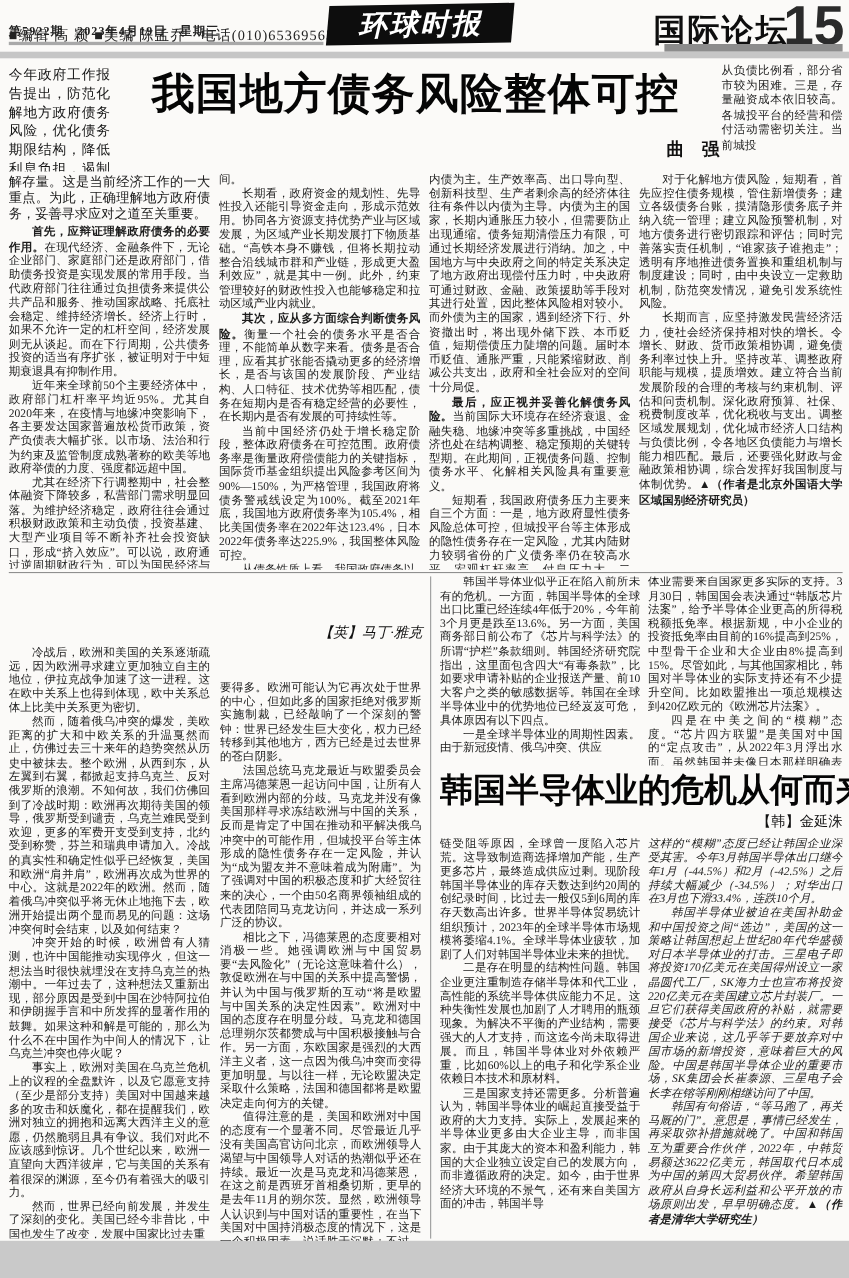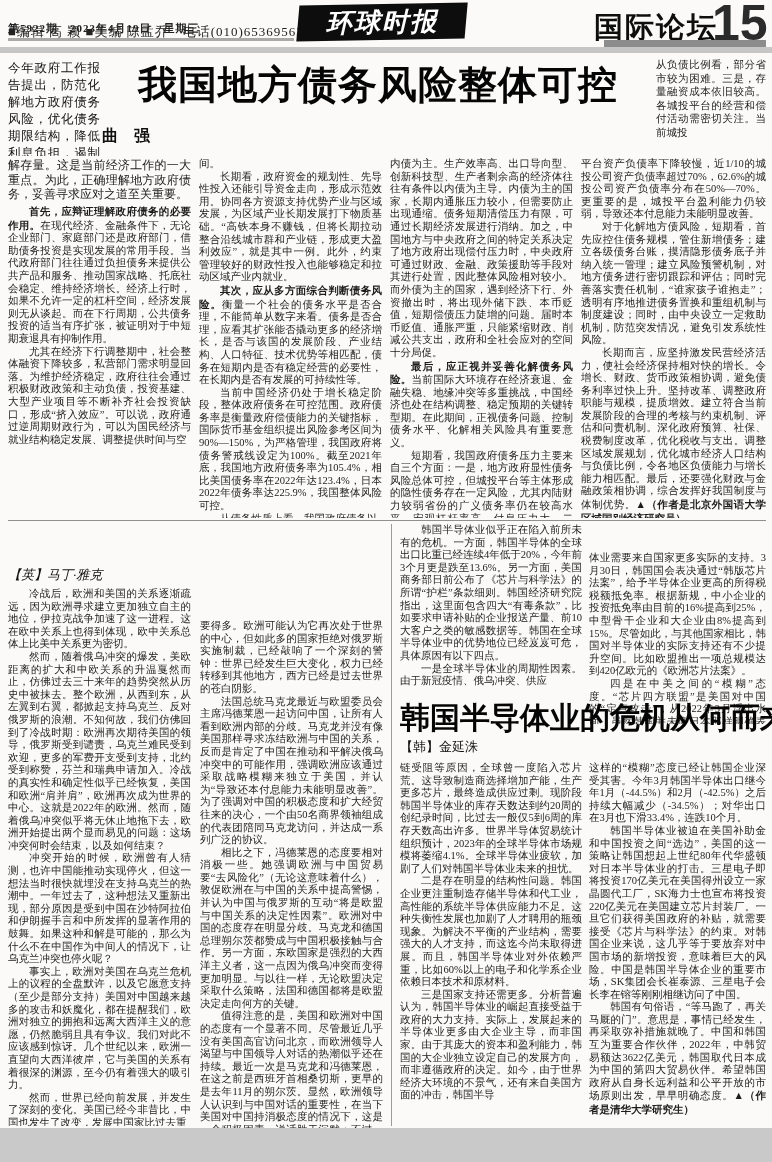--- a/index.html
+++ b/index.html
@@ -14,21 +14,21 @@
             transform:skewX(-6deg) rotate(-1deg);}
   .masthead span{font-family:"DejaVu Serif",serif;font-style:italic;font-weight:bold;font-size:26px;
                  transform:skewX(6deg);letter-spacing:2px;}
   .section-title{font-family:"Liberation Sans","DejaVu Sans",sans-serif;font-weight:bold;font-size:29px;letter-spacing:2px;color:#0e0e0e;}
   .page-number{font-family:"Liberation Sans",sans-serif;font-weight:bold;font-size:50px;color:#2b2b2b;}
   .bar-dark{background:#8c8c8c;}
   .bar-light{background:#c6c6c6;}
   
   .headline{font-family:"Liberation Sans","DejaVu Sans",sans-serif;font-weight:bold;color:#050505;
             text-align:center;white-space:nowrap;}
-  .byline{text-align:left;font-weight:bold;color:#111;}
+  .byline{text-align:right;font-weight:bold;color:#111;}
   .coltext{font-size:10.5px;line-height:12.6px;text-align:justify;overflow:hidden;color:#1c1c1c;}
   .coltext .para{margin:0;text-indent:2em;}
   .coltext .para.cont{text-indent:0;}
   .coltext b{font-family:"Liberation Sans",sans-serif;font-weight:bold;}
   .intro{font-size:12.5px;line-height:17px;text-align:justify;color:#141414;}
   .intro-cont{font-size:12px;line-height:14.6px;text-align:justify;}
   .vrule{background:#9a9a9a;width:1px;}
   .hrule{background:#8f8f8f;height:1px;}
   .footer-band{background:#c9c9c9;}
 </style>
@@ -56,76 +56,76 @@
   <div class="abs byline" style="left:102px;top:126px;width:552px;font-size:16px;">曲　强</div>
 
   <div class="abs coltext" style="left:656px;top:58px;width:110px;height:98px;font-size:10.5px;line-height:13.6px;">
       <p class="para cont">从负债比例看，部分省市较为困难。三是，存量融资成本依旧较高。各城投平台的经营和偿付活动需密切关注。当前城投</p>
     </div>
 
   <div class="abs intro-cont" style="left:8px;top:158px;width:183px;height:46px;overflow:hidden;">解存量。这是当前经济工作的一大重点。为此，正确理解地方政府债务，妥善寻求应对之道至关重要。</div>
 
   <div class="abs coltext" style="left:8px;top:205px;width:183px;height:312px;">
       <p class="para"><b>首先，应辩证理解政府债务的必要作用。</b>在现代经济、金融条件下，无论企业部门、家庭部门还是政府部门，借助债务投资是实现发展的常用手段。当代政府部门往往通过负担债务来提供公共产品和服务、推动国家战略、托底社会稳定、维持经济增长。经济上行时，如果不允许一定的杠杆空间，经济发展则无从谈起。而在下行周期，公共债务投资的适当有序扩张，被证明对于中短期衰退具有抑制作用。</p>
+      <p class="para">近年来全球前50个主要经济体中，政府部门杠杆率平均近95%。尤其自2020年来，在疫情与地缘冲突影响下，各主要发达国家普遍放松货币政策，资产负债表大幅扩张。以市场、法治和行为约束及监管制度成熟著称的欧美等地政府举债的力度、强度都远超中国。</p>
       <p class="para">尤其在经济下行调整期中，社会整体融资下降较多，私营部门需求明显回落。为维护经济稳定，政府往往会通过积极财政政策和主动负债，投资基建、大型产业项目等不断补齐社会投资缺口，形成“挤入效应”。可以说，政府通过逆周期财政行为，可以为国民经济与就业结构稳定发展、调整提供时间与空</p>
     </div>
   <div class="abs coltext" style="left:199px;top:158px;width:183px;height:360px;">
       <p class="para cont">间。</p>
       <p class="para">长期看，政府资金的规划性、先导性投入还能引导资金走向，形成示范效用。协同各方资源支持优势产业与区域发展，为区域产业长期发展打下物质基础。“高铁本身不赚钱，但将长期拉动整合沿线城市群和产业链，形成更大盈利效应”，就是其中一例。此外，约束管理较好的财政性投入也能够稳定和拉动区域产业内就业。</p>
       <p class="para"><b>其次，应从多方面综合判断债务风险。</b>衡量一个社会的债务水平是否合理，不能简单从数字来看。债务是否合理，应看其扩张能否撬动更多的经济增长，是否与该国的发展阶段、产业结构、人口特征、技术优势等相匹配，债务在短期内是否有稳定经营的必要性，在长期内是否有发展的可持续性等。</p>
       <p class="para">当前中国经济仍处于增长稳定阶段，整体政府债务在可控范围。政府债务率是衡量政府偿债能力的关键指标，国际货币基金组织提出风险参考区间为90%—150%，为严格管理，我国政府将债务警戒线设定为100%。截至2021年底，我国地方政府债务率为105.4%，相比美国债务率在2022年达123.4%，日本2022年债务率达225.9%，我国整体风险可控。</p>
       <p class="para">从债务性质上看，我国政府债务以</p>
     </div>
   <div class="abs coltext" style="left:390px;top:158px;width:183px;height:360px;">
       <p class="para cont">内债为主。生产效率高、出口导向型、创新科技型、生产者剩余高的经济体往往有条件以内债为主导。内债为主的国家，长期内通胀压力较小，但需要防止出现通缩。债务短期清偿压力有限，可通过长期经济发展进行消纳。加之，中国地方与中央政府之间的特定关系决定了地方政府出现偿付压力时，中央政府可通过财政、金融、政策援助等手段对其进行处置，因此整体风险相对较小。而外债为主的国家，遇到经济下行、外资撤出时，将出现外储下跌、本币贬值，短期偿债压力陡增的问题。届时本币贬值、通胀严重，只能紧缩财政、削减公共支出，政府和全社会应对的空间十分局促。</p>
       <p class="para"><b>最后，应正视并妥善化解债务风险。</b>当前国际大环境存在经济衰退、金融失稳、地缘冲突等多重挑战，中国经济也处在结构调整、稳定预期的关键转型期。在此期间，正视债务问题、控制债务水平、化解相关风险具有重要意义。</p>
       <p class="para">短期看，我国政府债务压力主要来自三个方面：一是，地方政府显性债务风险总体可控，但城投平台等主体形成的隐性债务存在一定风险，尤其内陆财力较弱省份的广义债务率仍在较高水平，宏观杠杆率高、付息压力大。二是，结构不平衡，不同区域差别较大。</p>
     </div>
   <div class="abs coltext" style="left:581px;top:158px;width:185px;height:360px;">
-      <p class="para cont">平台资产负债率下降较慢，近1/10的城投公司资产负债率超过70%，62.6%的城投公司资产负债率分布在50%—70%。更重要的是，城投平台盈利能力仍较弱，导致还本付息能力未能明显改善。</p>
       <p class="para">对于化解地方债风险，短期看，首先应控住债务规模，管住新增债务；建立各级债务台账，摸清隐形债务底子并纳入统一管理；建立风险预警机制，对地方债务进行密切跟踪和评估；同时完善落实责任机制，“谁家孩子谁抱走”；透明有序地推进债务置换和重组机制与制度建设；同时，由中央设立一定救助机制，防范突发情况，避免引发系统性风险。</p>
       <p class="para">长期而言，应坚持激发民营经济活力，使社会经济保持相对快的增长。令增长、财政、货币政策相协调，避免债务利率过快上升。坚持改革、调整政府职能与规模，提质增效。建立符合当前发展阶段的合理的考核与约束机制、评估和问责机制。深化政府预算、社保、税费制度改革，优化税收与支出。调整区域发展规划，优化城市经济人口结构与负债比例，令各地区负债能力与增长能力相匹配。最后，还要强化财政与金融政策相协调，综合发挥好我国制度与体制优势。▲<b>（作者是北京外国语大学区域国别经济研究员）</b></p>
     </div>
 
   <div class="abs hrule" style="left:8px;top:520px;width:758px;"></div>
 
   <div class="abs byline" style="left:8px;top:566px;width:376px;font-size:13px;font-weight:normal;font-style:italic;">【英】马丁·雅克</div>
   <div class="abs coltext" style="left:8px;top:588px;width:183px;height:538px;">
       <p class="para">冷战后，欧洲和美国的关系逐渐疏远，因为欧洲寻求建立更加独立自主的地位，伊拉克战争加速了这一进程。这在欧中关系上也得到体现，欧中关系总体上比美中关系更为密切。</p>
       <p class="para">然而，随着俄乌冲突的爆发，美欧距离的扩大和中欧关系的升温戛然而止，仿佛过去三十来年的趋势突然从历史中被抹去。整个欧洲，从西到东，从左翼到右翼，都掀起支持乌克兰、反对俄罗斯的浪潮。不知何故，我们仿佛回到了冷战时期：欧洲再次期待美国的领导，俄罗斯受到谴责，乌克兰难民受到欢迎，更多的军费开支受到支持，北约受到称赞，芬兰和瑞典申请加入。冷战的真实性和确定性似乎已经恢复，美国和欧洲“肩并肩”，欧洲再次成为世界的中心。这就是2022年的欧洲。然而，随着俄乌冲突似乎将无休止地拖下去，欧洲开始提出两个显而易见的问题：这场冲突何时会结束，以及如何结束？</p>
       <p class="para">冲突开始的时候，欧洲曾有人猜测，也许中国能推动实现停火，但这一想法当时很快就埋没在支持乌克兰的热潮中。一年过去了，这种想法又重新出现，部分原因是受到中国在沙特阿拉伯和伊朗握手言和中所发挥的显著作用的鼓舞。如果这种和解是可能的，那么为什么不在中国作为中间人的情况下，让乌克兰冲突也停火呢？</p>
       <p class="para">事实上，欧洲对美国在乌克兰危机上的议程的全盘默许，以及它愿意支持（至少是部分支持）美国对中国越来越多的攻击和妖魔化，都在提醒我们，欧洲对独立的拥抱和远离大西洋主义的意愿，仍然脆弱且具有争议。我们对此不应该感到惊讶。几个世纪以来，欧洲一直望向大西洋彼岸，它与美国的关系有着很深的渊源，至今仍有着强大的吸引力。</p>
       <p class="para">然而，世界已经向前发展，并发生了深刻的变化。美国已经今非昔比，中国也发生了改变，发展中国家比过去重</p>
     </div>
   <div class="abs coltext" style="left:200px;top:620px;width:183px;height:538px;">
       <p class="para cont">要得多。欧洲可能认为它再次处于世界的中心，但如此多的国家拒绝对俄罗斯实施制裁，已经敲响了一个深刻的警钟：世界已经发生巨大变化，权力已经转移到其他地方，西方已经是过去世界的苍白阴影。</p>
-      <p class="para">法国总统马克龙最近与欧盟委员会主席冯德莱恩一起访问中国，让所有人看到欧洲内部的分歧。马克龙并没有像美国那样寻求冻结欧洲与中国的关系，反而是肯定了中国在推动和平解决俄乌冲突中的可能作用，强调欧洲应该通过采取战略模糊来独立于美国，并认为“导致还本付息能力未能明显改善”。为了强调对中国的积极态度和扩大经贸往来的决心，一个由50名商界领袖组成的代表团陪同马克龙访问，并达成一系列广泛的协议。</p>
+      <p class="para">法国总统马克龙最近与欧盟委员会主席冯德莱恩一起访问中国，让所有人看到欧洲内部的分歧。马克龙并没有像美国那样寻求冻结欧洲与中国的关系，反而是肯定了中国在推动和平解决俄乌冲突中的可能作用，但城投平台等主体形成的隐性债务存在一定风险，并认为“成为盟友并不意味着成为附庸”。为了强调对中国的积极态度和扩大经贸往来的决心，一个由50名商界领袖组成的代表团陪同马克龙访问，并达成一系列广泛的协议。</p>
       <p class="para">相比之下，冯德莱恩的态度要相对消极一些。她强调欧洲与中国贸易要“去风险化”（无论这意味着什么），敦促欧洲在与中国的关系中提高警惕，并认为中国与俄罗斯的互动“将是欧盟与中国关系的决定性因素”。欧洲对中国的态度存在明显分歧。马克龙和德国总理朔尔茨都赞成与中国积极接触与合作。另一方面，东欧国家是强烈的大西洋主义者，这一点因为俄乌冲突而变得更加明显。与以往一样，无论欧盟决定采取什么策略，法国和德国都将是欧盟决定走向何方的关键。</p>
       <p class="para">值得注意的是，美国和欧洲对中国的态度有一个显著不同。尽管最近几乎没有美国高官访问北京，而欧洲领导人渴望与中国领导人对话的热潮似乎还在持续。最近一次是马克龙和冯德莱恩，在这之前是西班牙首相桑切斯，更早的是去年11月的朔尔茨。显然，欧洲领导人认识到与中国对话的重要性，在当下美国对中国持消极态度的情况下，这是一个积极因素。说话胜于沉默；不过，用孔子的话来说，行动胜于言语。▲<b>（作者是英国剑桥大学高级研究员）</b></p>
     </div>
 
   <div class="abs vrule" style="left:391px;top:524px;height:602px;"></div>
 
   <div class="abs coltext" style="left:400px;top:524px;width:182px;height:172px;">
       <p class="para">韩国半导体业似乎正在陷入前所未有的危机。一方面，韩国半导体的全球出口比重已经连续4年低于20%，今年前3个月更是跌至13.6%。另一方面，美国商务部日前公布了《芯片与科学法》的所谓“护栏”条款细则。韩国经济研究院指出，这里面包含四大“有毒条款”，比如要求申请补贴的企业报送产量、前10大客户之类的敏感数据等。韩国在全球半导体业中的优势地位已经岌岌可危，具体原因有以下四点。</p>
       <p class="para">一是全球半导体业的周期性因素。由于新冠疫情、俄乌冲突、供应</p>
     </div>
-  <div class="abs coltext" style="left:589px;top:524px;width:177px;height:172px;margin-top:28px;">
+  <div class="abs coltext" style="left:589px;top:524px;width:177px;height:172px;">
       <p class="para cont">体业需要来自国家更多实际的支持。3月30日，韩国国会表决通过“韩版芯片法案”，给予半导体企业更高的所得税税额抵免率。根据新规，中小企业的投资抵免率由目前的16%提高到25%，中型骨干企业和大企业由8%提高到15%。尽管如此，与其他国家相比，韩国对半导体业的实际支持还有不少提升空间。比如欧盟推出一项总规模达到420亿欧元的《欧洲芯片法案》。</p>
       <p class="para">四是在中美之间的“模糊”态度。“芯片四方联盟”是美国对中国的“定点攻击”，从2022年3月浮出水面。虽然韩国并未像日本那样明确表态追随，但</p>
     </div>
 
   <div class="abs headline" style="left:400px;top:698px;width:366px;font-size:30px;">韩国半导体业的危机从何而来</div>
   <div class="abs byline" style="left:400px;top:738px;width:366px;font-size:13px;font-weight:normal;">【韩】金延洙</div>
 
   <div class="abs coltext" style="left:400px;top:762px;width:182px;height:364px;">
       <p class="para cont">链受阻等原因，全球曾一度陷入芯片荒。这导致制造商选择增加产能，生产更多芯片，最终造成供应过剩。现阶段韩国半导体业的库存天数达到约20周的创纪录时间，比过去一般仅5到6周的库存天数高出许多。世界半导体贸易统计组织预计，2023年的全球半导体市场规模将萎缩4.1%。全球半导体业疲软，加剧了人们对韩国半导体业未来的担忧。</p>
       <p class="para">二是存在明显的结构性问题。韩国企业更注重制造存储半导体和代工业，高性能的系统半导体供应能力不足。这种失衡性发展也加剧了人才聘用的瓶颈现象。为解决不平衡的产业结构，需要强大的人才支持，而这迄今尚未取得进展。而且，韩国半导体业对外依赖严重，比如60%以上的电子和化学系企业依赖日本技术和原材料。</p>
       <p class="para">三是国家支持还需更多。分析普遍认为，韩国半导体业的崛起直接受益于政府的大力支持。实际上，发展起来的半导体业更多由大企业主导，而非国家。由于其庞大的资本和盈利能力，韩国的大企业独立设定自己的发展方向，而非遵循政府的决定。如今，由于世界经济大环境的不景气，还有来自美国方面的冲击，韩国半导</p>
     </div>
-  <div class="abs coltext" style="left:589px;top:762px;width:177px;height:364px;">
+  <div class="abs coltext" style="left:589px;top:762px;width:177px;height:364px;font-style:italic;">
       <p class="para cont">这样的“模糊”态度已经让韩国企业深受其害。今年3月韩国半导体出口继今年1月（-44.5%）和2月（-42.5%）之后持续大幅减少（-34.5%）；对华出口在3月也下滑33.4%，连跌10个月。</p>
       <p class="para">韩国半导体业被迫在美国补助金和中国投资之间“选边”，美国的这一策略让韩国想起上世纪80年代华盛顿对日本半导体业的打击。三星电子即将投资170亿美元在美国得州设立一家晶圆代工厂，SK海力士也宣布将投资220亿美元在美国建立芯片封装厂。一旦它们获得美国政府的补贴，就需要接受《芯片与科学法》的约束。对韩国企业来说，这几乎等于要放弃对中国市场的新增投资，意味着巨大的风险。中国是韩国半导体企业的重要市场，SK集团会长崔泰源、三星电子会长李在镕等刚刚相继访问了中国。</p>
       <p class="para">韩国有句俗语，“等马跑了，再关马厩的门”。意思是，事情已经发生，再采取弥补措施就晚了。中国和韩国互为重要合作伙伴，2022年，中韩贸易额达3622亿美元，韩国取代日本成为中国的第四大贸易伙伴。希望韩国政府从自身长远利益和公平开放的市场原则出发，早早明确态度。▲<b>（作者是清华大学研究生）</b></p>
     </div>
 
   <div class="abs footer-band" style="left:0;top:1128px;width:772px;height:34px;"></div>
 </div>
 
 </body></html>

